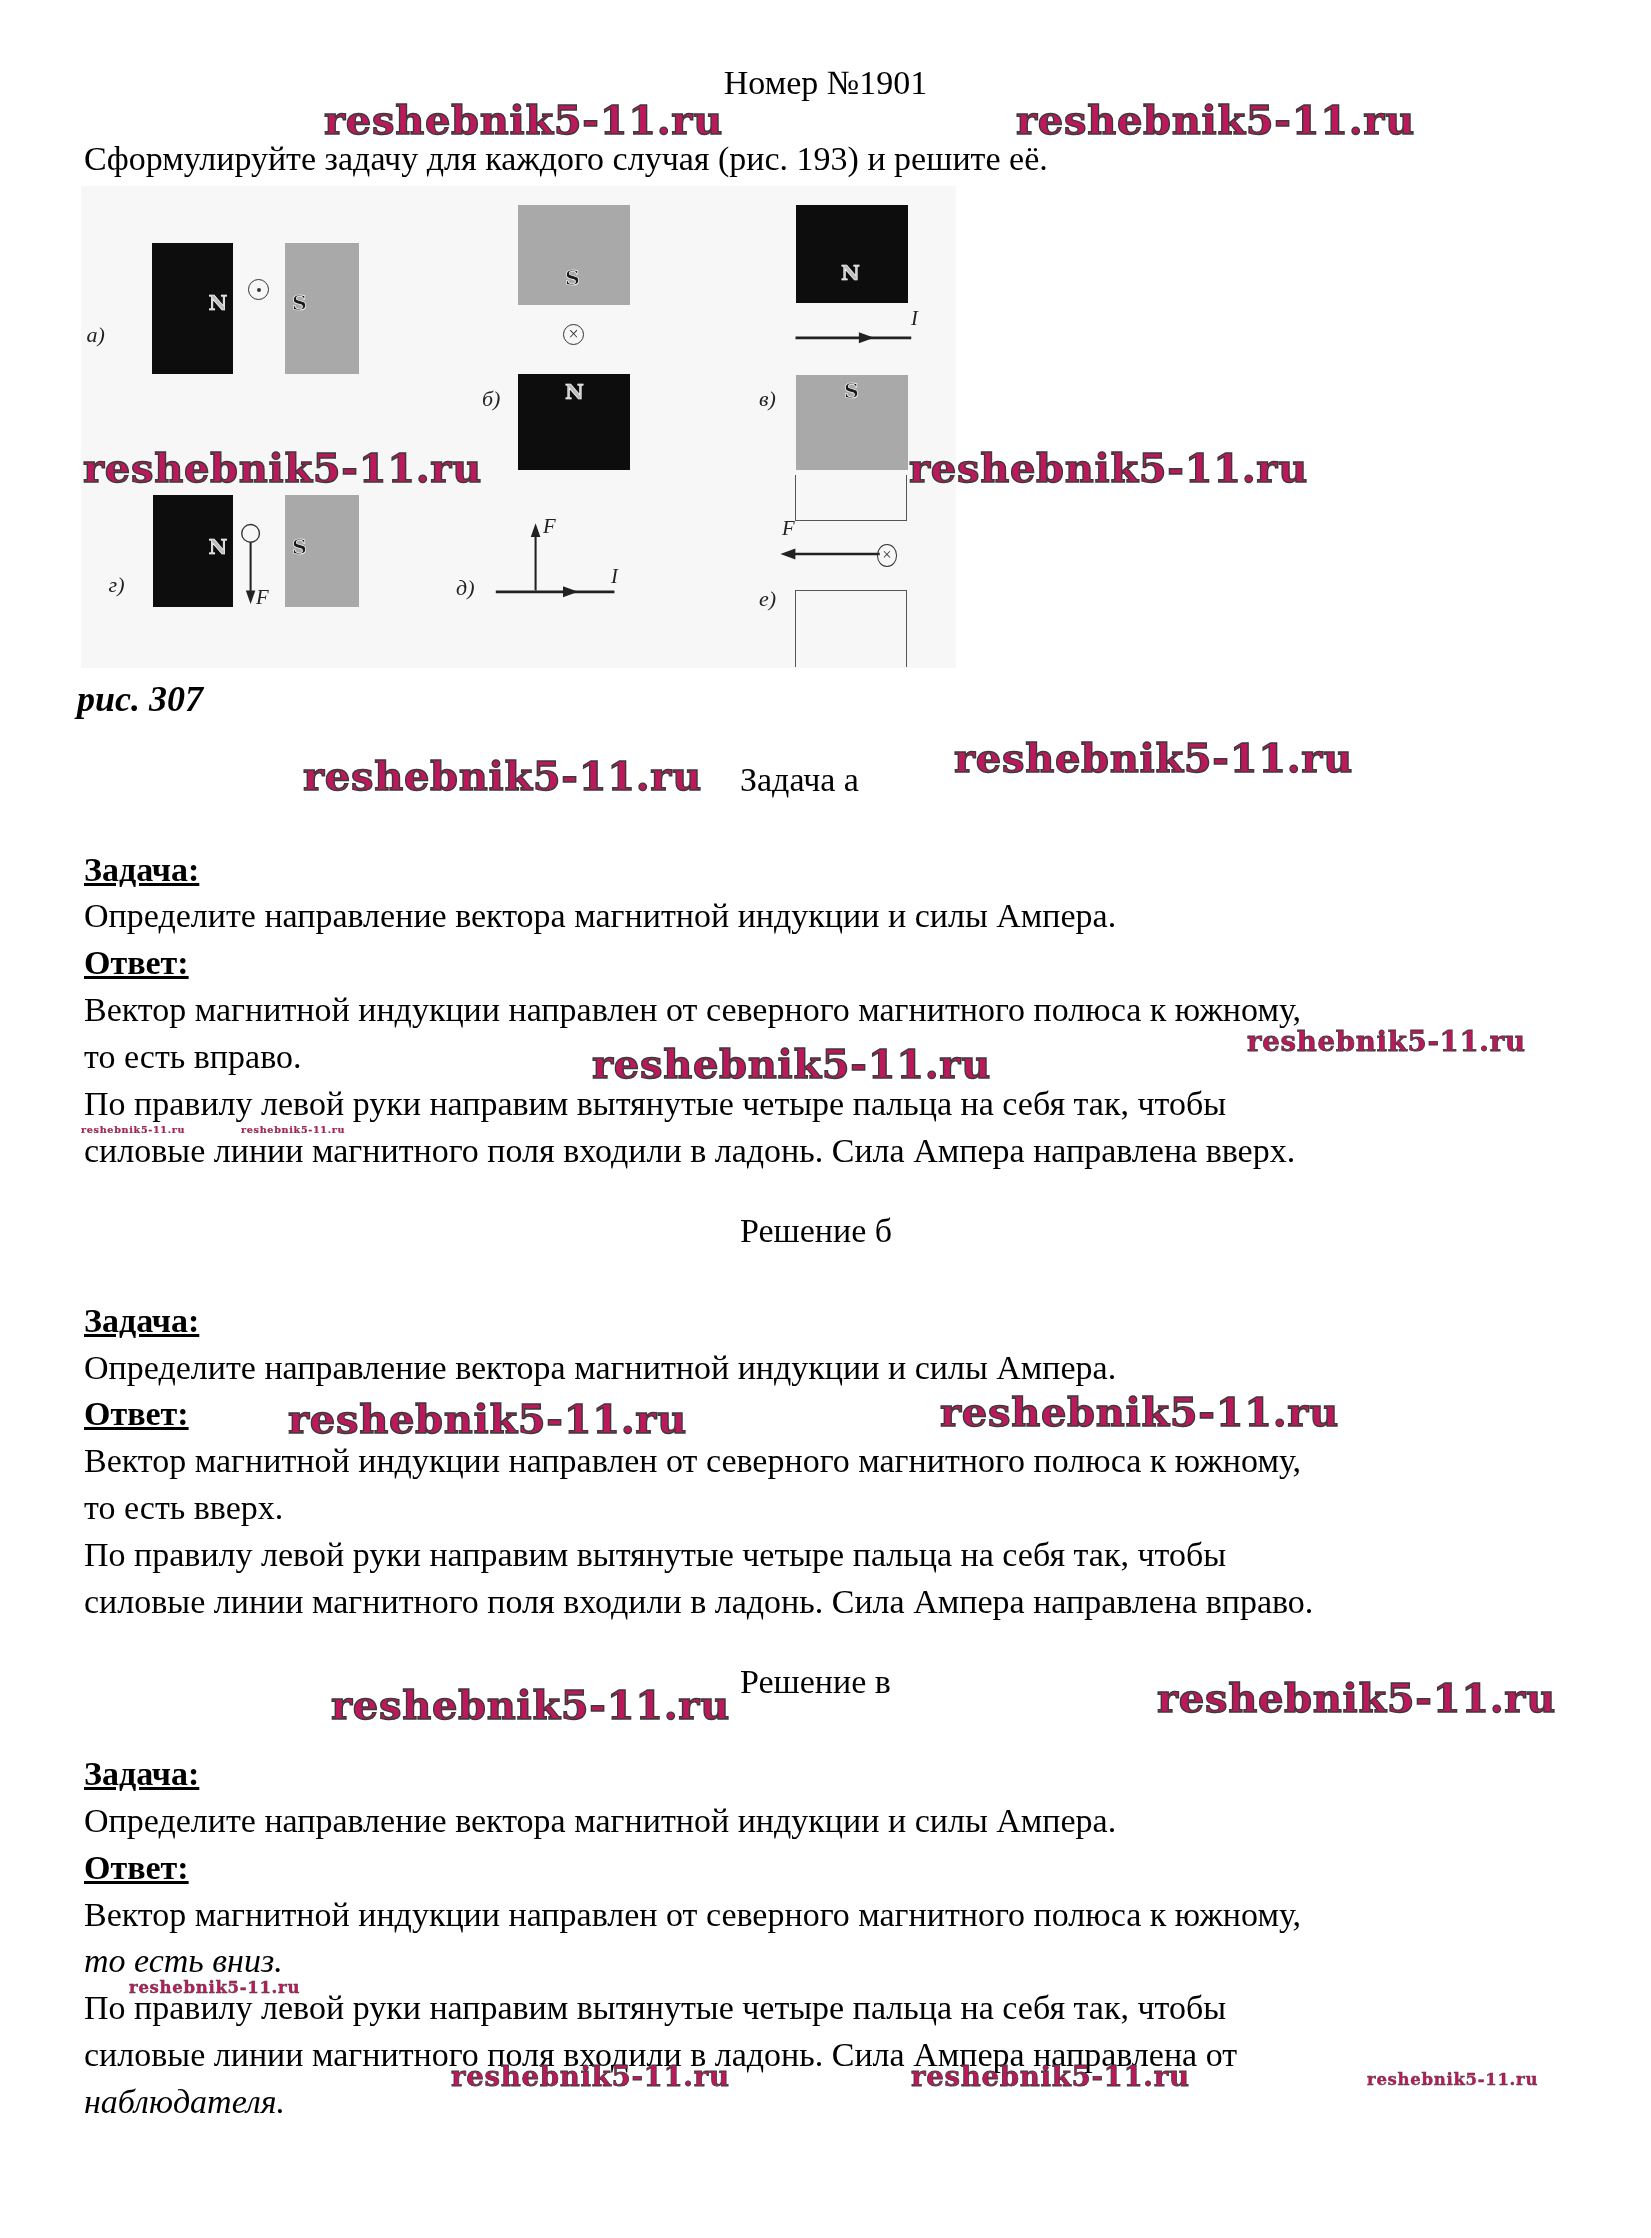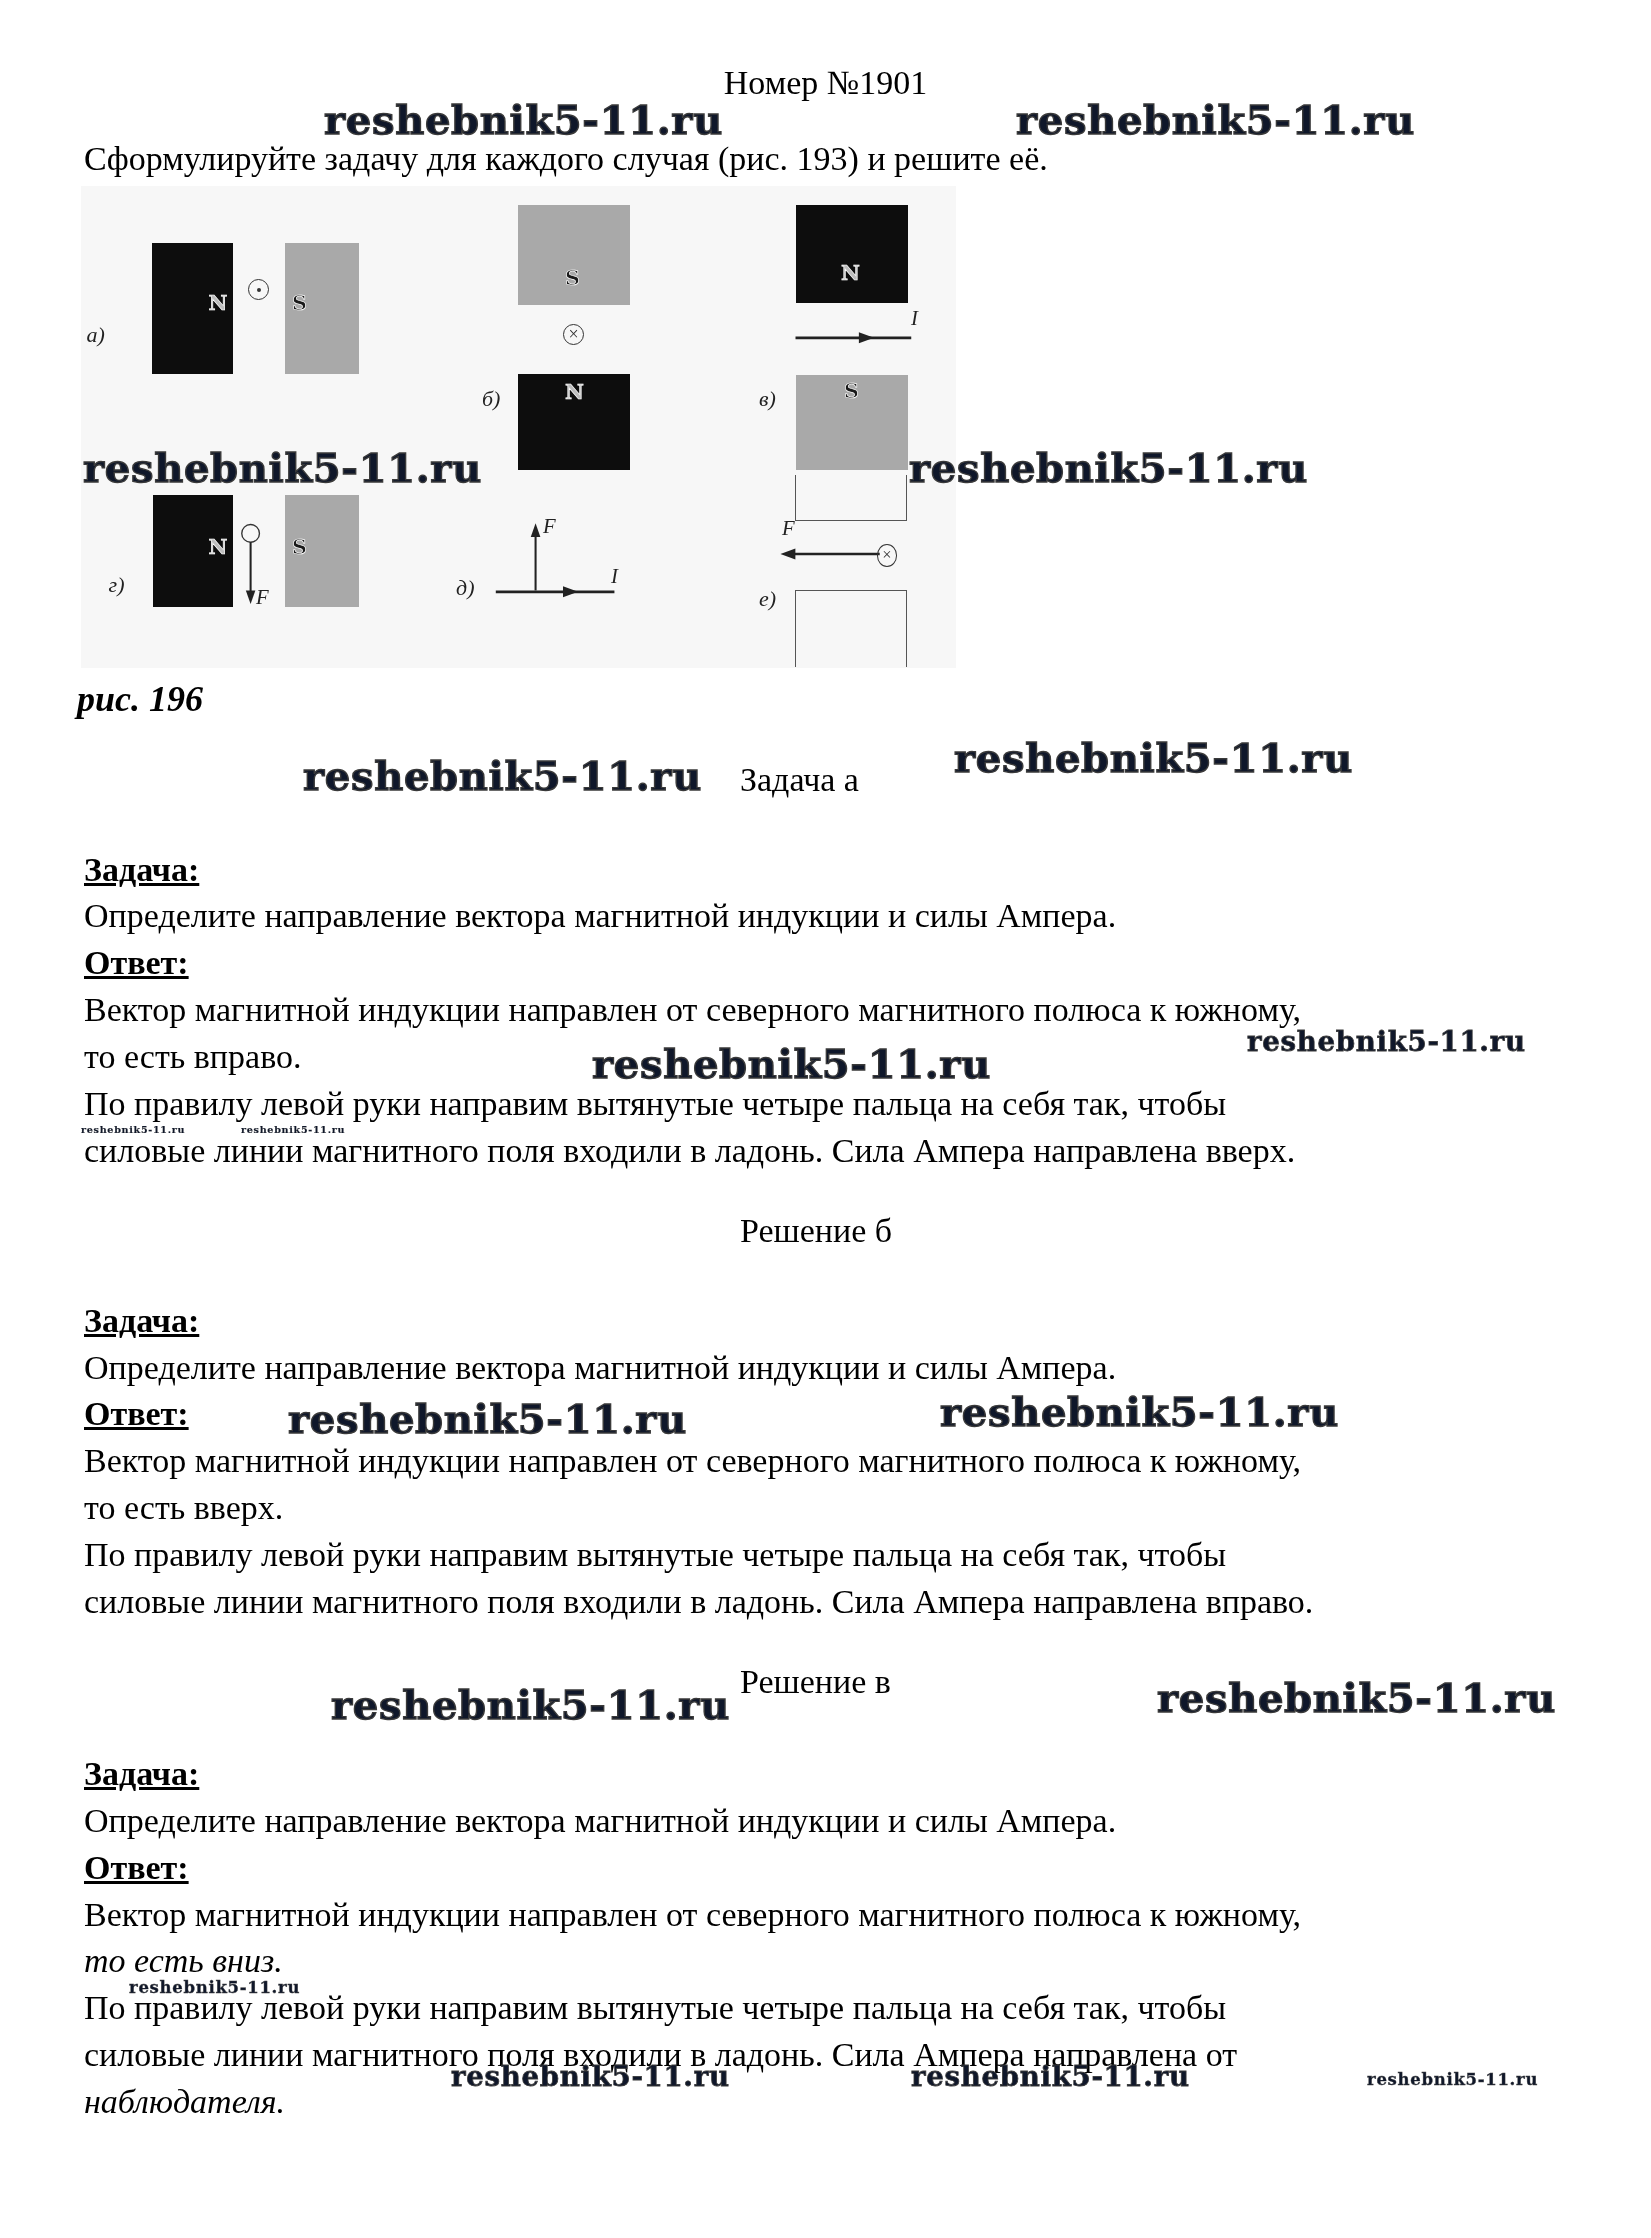--- a/index.html
+++ b/index.html
@@ -3,21 +3,21 @@
 <meta charset="utf-8">
 <style>
   html, body { margin:0; padding:0; background:#ffffff; }
   body { width:1651px; height:2239px; position:relative; overflow:hidden;
          font-family:"Liberation Serif", serif; color:#000; }
   .abs { position:absolute; }
   .txt { font-size:34px; line-height:41px; white-space:nowrap; }
   .b { font-weight:bold;text-decoration:underline; }
   .center { text-align:center; }
   .wm { position:absolute; font-family:"DejaVu Serif", serif; font-weight:bold;
-        color:#0f172a; -webkit-text-stroke:1.4px #3a3a3a; white-space:nowrap;
+        color:#be185d; -webkit-text-stroke:1.4px #3a3a3a; white-space:nowrap;
         letter-spacing:0.7px; }
   .wm.big { font-size:40px; }
   .wm.mid { font-size:27.6px; -webkit-text-stroke:0.8px #3a3a3a; }
   .wm.sm  { font-size:16.5px; -webkit-text-stroke:0.4px #444; }
   .wm.xs  { font-size:9.6px; -webkit-text-stroke:0.2px #444; }
 
   
   #figure { position:absolute; left:81px; top:186px; width:875px; height:482px;
             background:#f7f7f7; }
   .fig-el { position:absolute; }
@@ -114,21 +114,21 @@
       <line x1="150" y1="25" x2="12" y2="25" stroke="#222" stroke-width="4"></line>
       <polygon points="26,17 4,25 26,33" fill="#222"></polygon>
     </svg>
     <div class="fig-el" style="left:796px;top:358px;width:18px;height:20.7px;border:1.4px solid #333;border-radius:50%;text-align:center;line-height:19px;font-size:16.5px;color:#333;">×</div>
     <span class="sym" style="left:701px;top:331px;">F</span>
     <span class="flabel" style="left:678px;top:400px;">е)</span>
     <div class="fig-el" style="left:714px;top:404px;width:110px;height:76px;border:1.4px solid #555;border-bottom:none;"></div>
   </div>
 </div>
 
-<div class="abs caption" style="left:77px;top:678px;">рис. 196</div>
+<div class="abs caption" style="left:77px;top:678px;">рис. 307</div>
 
 <div class="abs txt" style="left:740px;top:759px;">Задача а</div>
 <div class="abs txt b" style="left:84px;top:849px;">Задача:</div>
 <div class="abs txt" style="left:84px;top:895px;">Определите направление вектора магнитной индукции и силы Ампера.</div>
 <div class="abs txt b" style="left:84px;top:942px;">Ответ:</div>
 <div class="abs txt" style="left:84px;top:989px;">Вектор магнитной индукции направлен от северного магнитного полюса к южному,</div>
 <div class="abs txt" style="left:84px;top:1036px;">то есть вправо.</div>
 <div class="abs txt" style="left:84px;top:1083px;">По правилу левой руки направим вытянутые четыре пальца на себя так, чтобы</div>
 <div class="abs txt" style="left:84px;top:1130px;">силовые линии магнитного поля входили в ладонь. Сила Ампера направлена вверх.</div>
 

